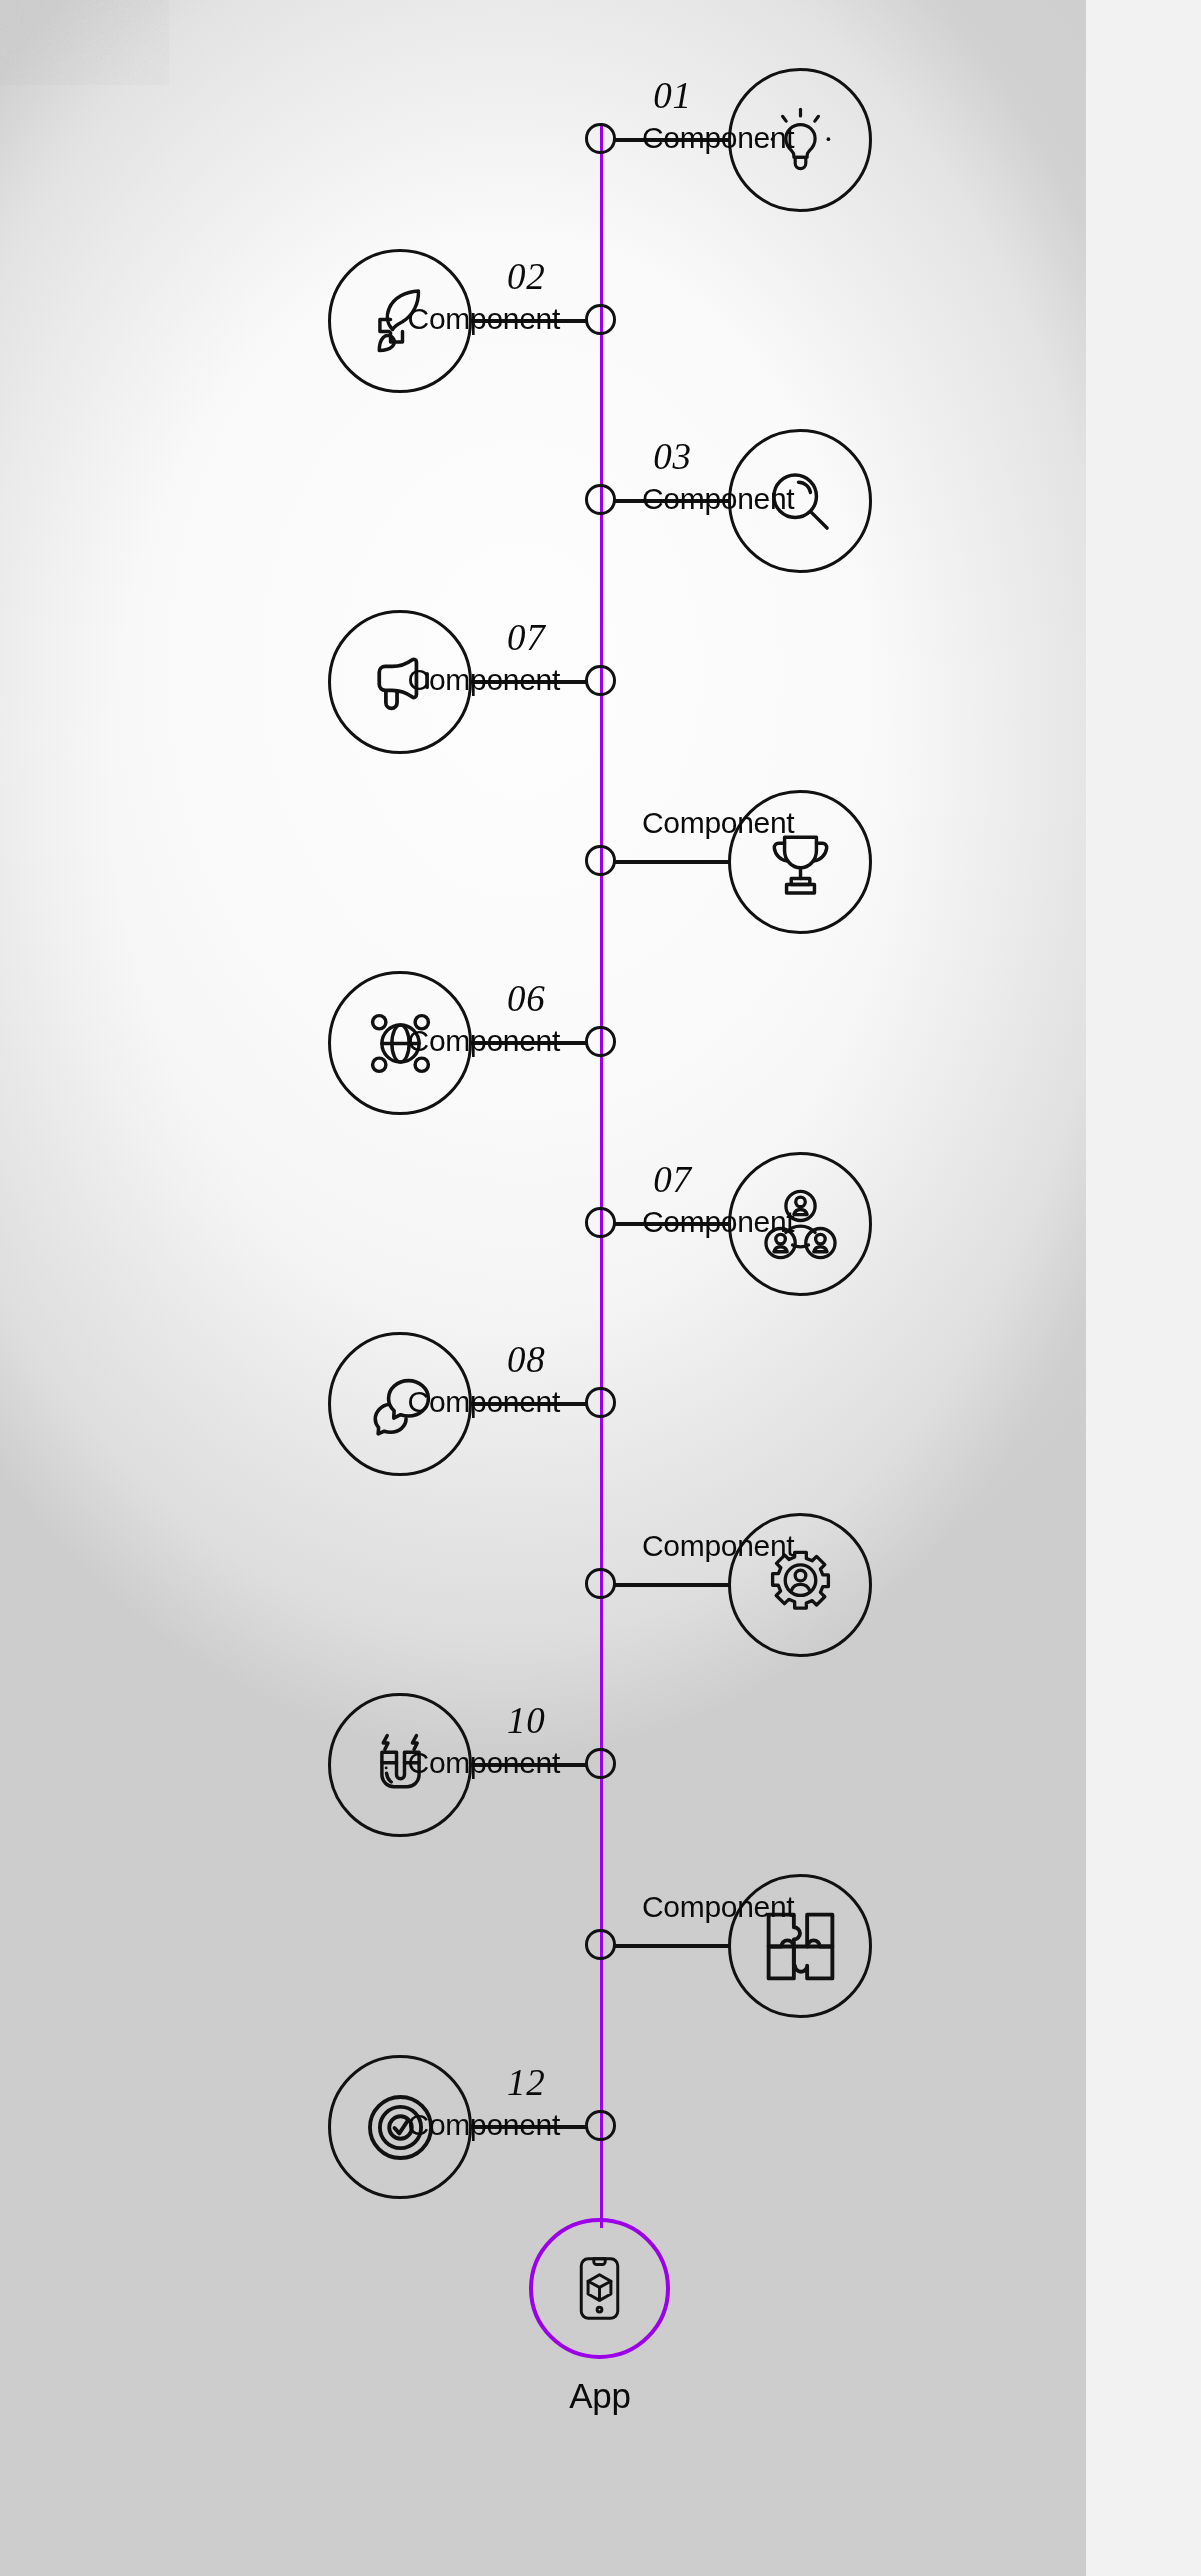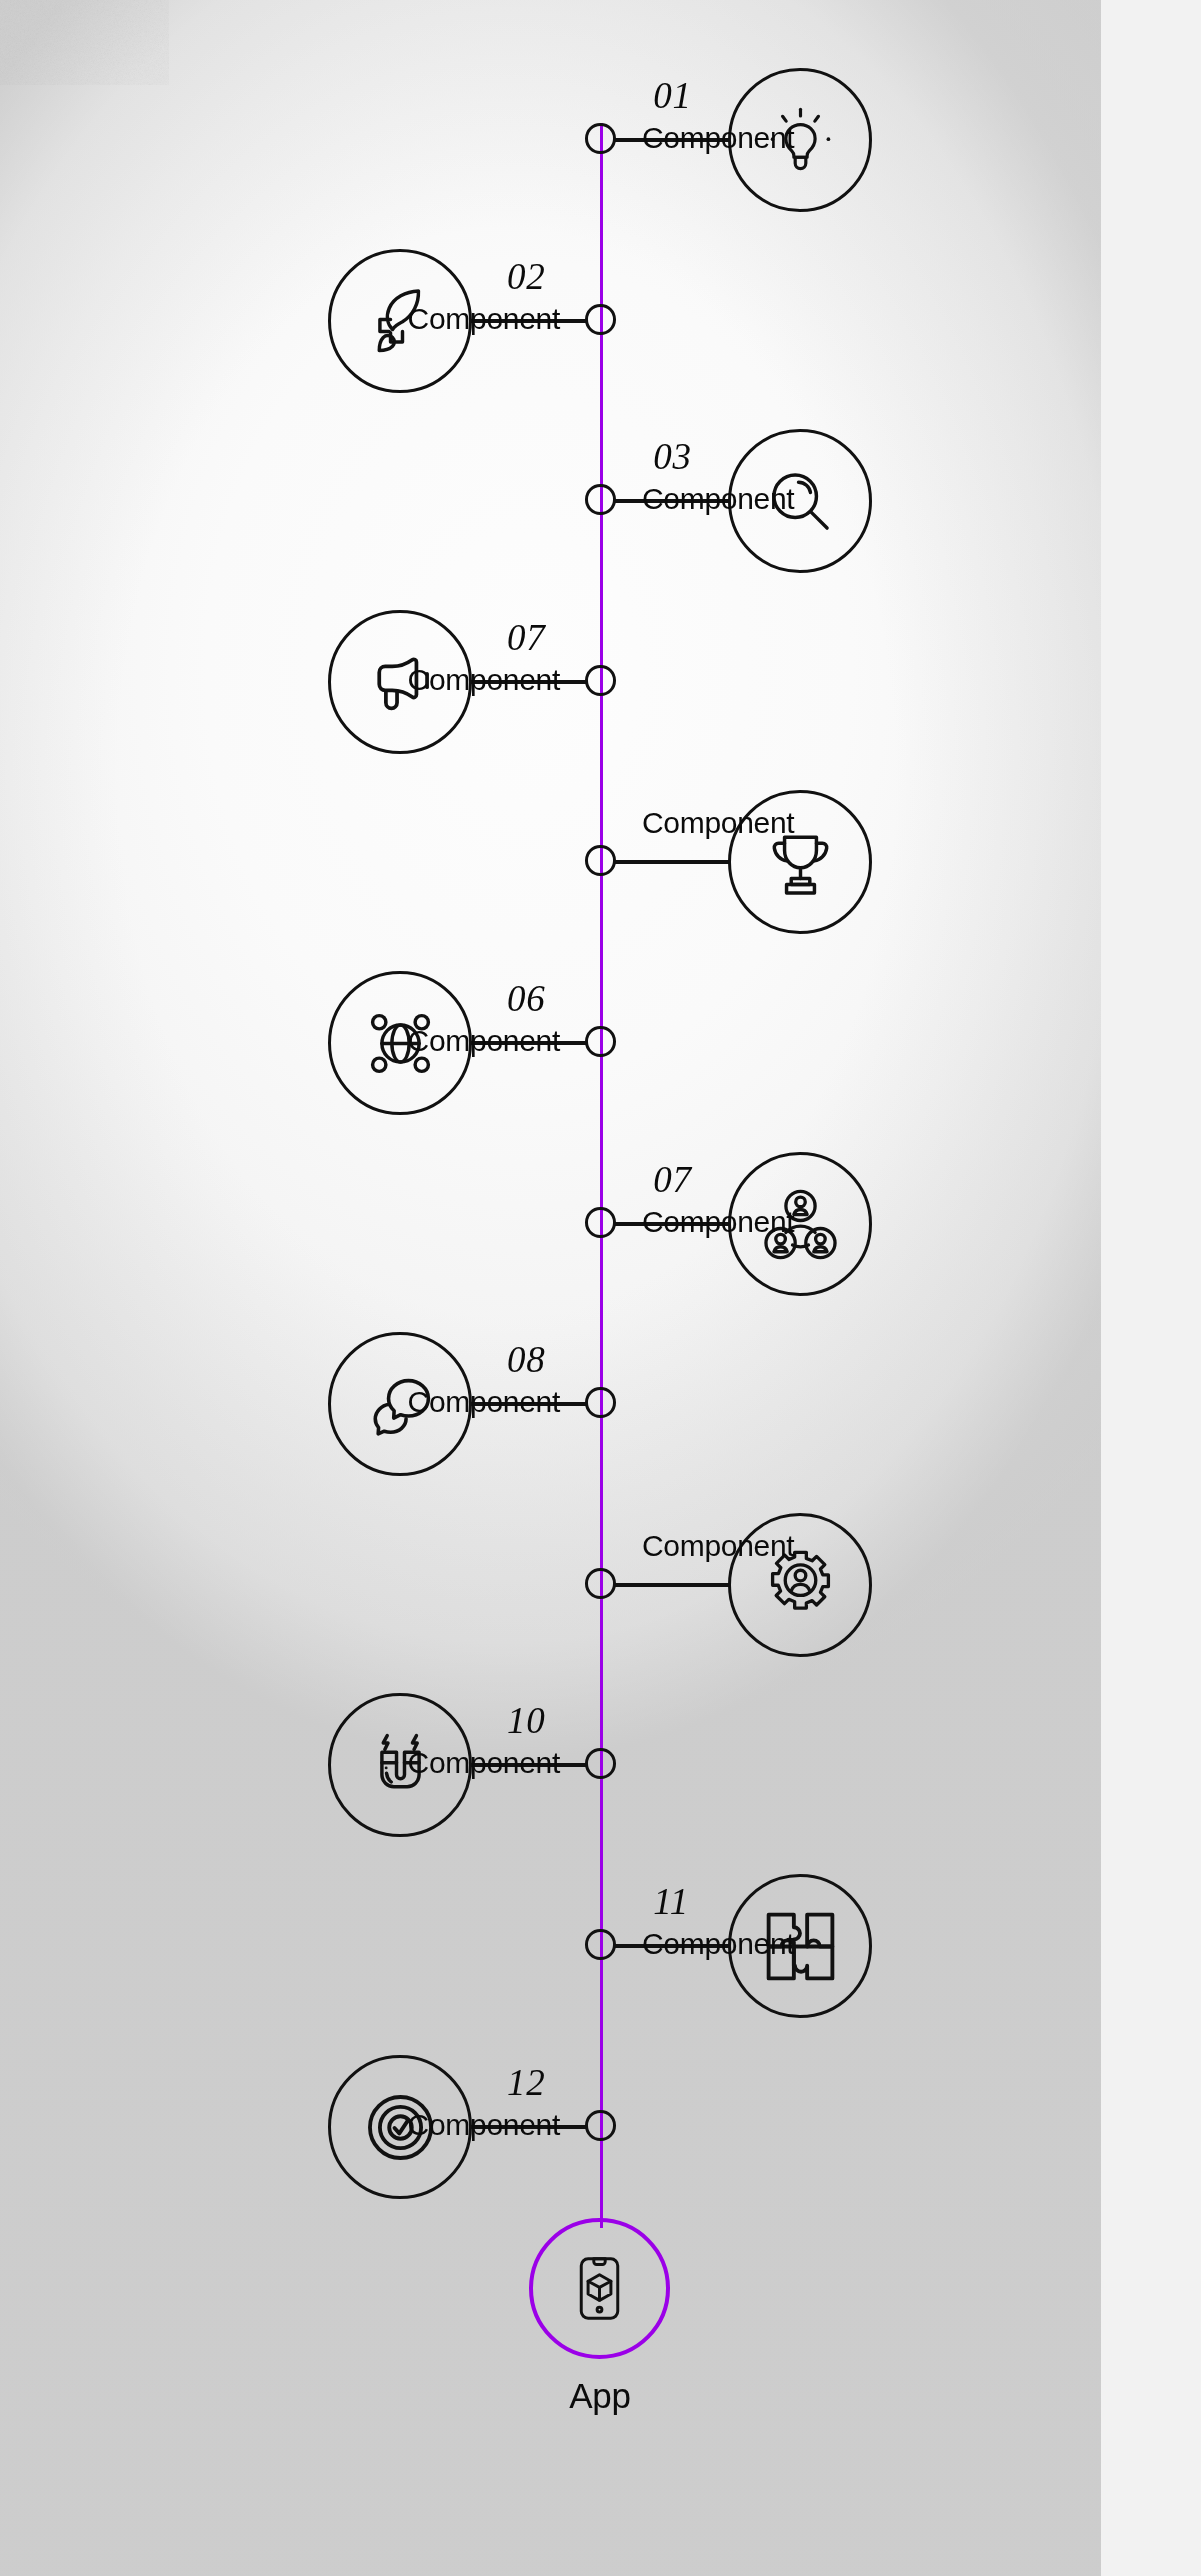--- a/index.html
+++ b/index.html
@@ -11,21 +11,20 @@
     overflow:hidden;
   }
 
   
   #canvas{
     position:relative;
     width:1086px;height:2576px;
     overflow:hidden;
     background:
       radial-gradient(ellipse 847px 1072px at 48% 26%, #fdfdfd 0%, #fafafa 38%, #f4f4f4 62%, #ececec 82%, #e6e6e6 100%);
-    padding-left: 15px;
   }
   
   #grain{
     position:absolute;inset:0;
     pointer-events:none;
     opacity:.55;
     mix-blend-mode:multiply;
   }
   
   #vignette{
@@ -369,21 +368,20 @@
     <div class="connector"></div>
     <div class="icon-circle">
       <svg viewBox="0 0 64 64" fill="none" stroke="#111" stroke-width="2.9" stroke-linecap="round" stroke-linejoin="round">
         <path d="M8 8h19v9.5a4.6 4.6 0 1 1 0 9.2V32H8V8z"></path>
         <path d="M37 8h19v24H46.5a4.6 4.6 0 1 0-9.2 0H37V8z"></path>
         <path d="M8 32h9.6a4.6 4.6 0 1 1 9.2 0H27v24H8V32z"></path>
         <path d="M37 32h19v24H37v-9.6a4.6 4.6 0 1 1-9.2 0H27V32h10z"></path>
       </svg>
     </div>
     <div class="labelbox">
-      <span class="num">11</span>
       <span class="cname">Component</span>
     </div>
   </div>
 
   <div class="row left" style="top:2127px;">
     <div class="node"></div>
     <div class="connector"></div>
     <div class="icon-circle">
       <svg viewBox="0 0 64 64" fill="none" stroke="#111" stroke-width="2.9" stroke-linecap="round" stroke-linejoin="round">
         <circle cx="32" cy="32" r="23"></circle>

